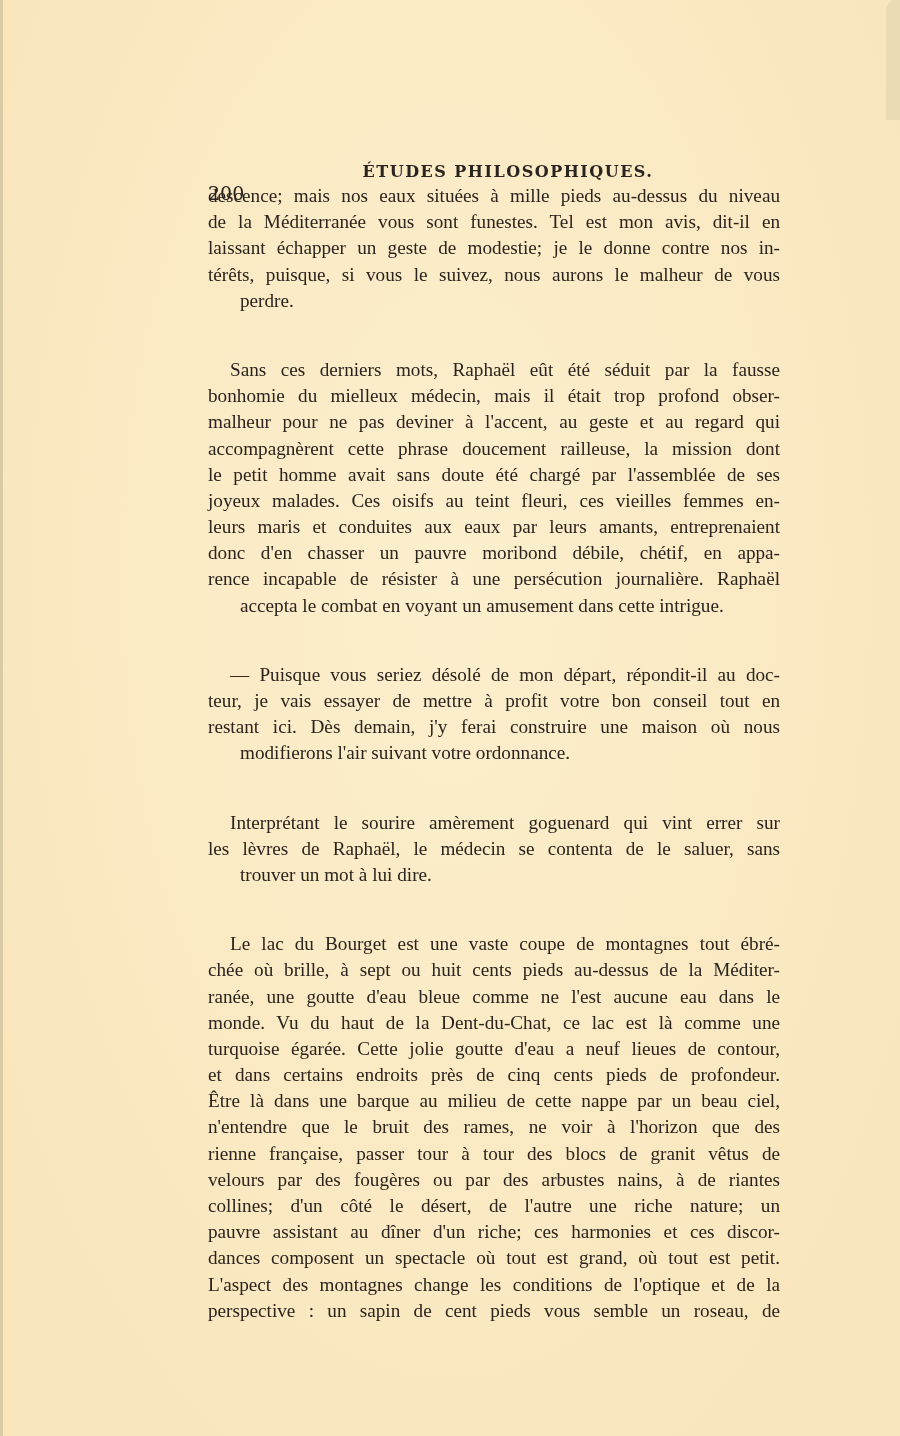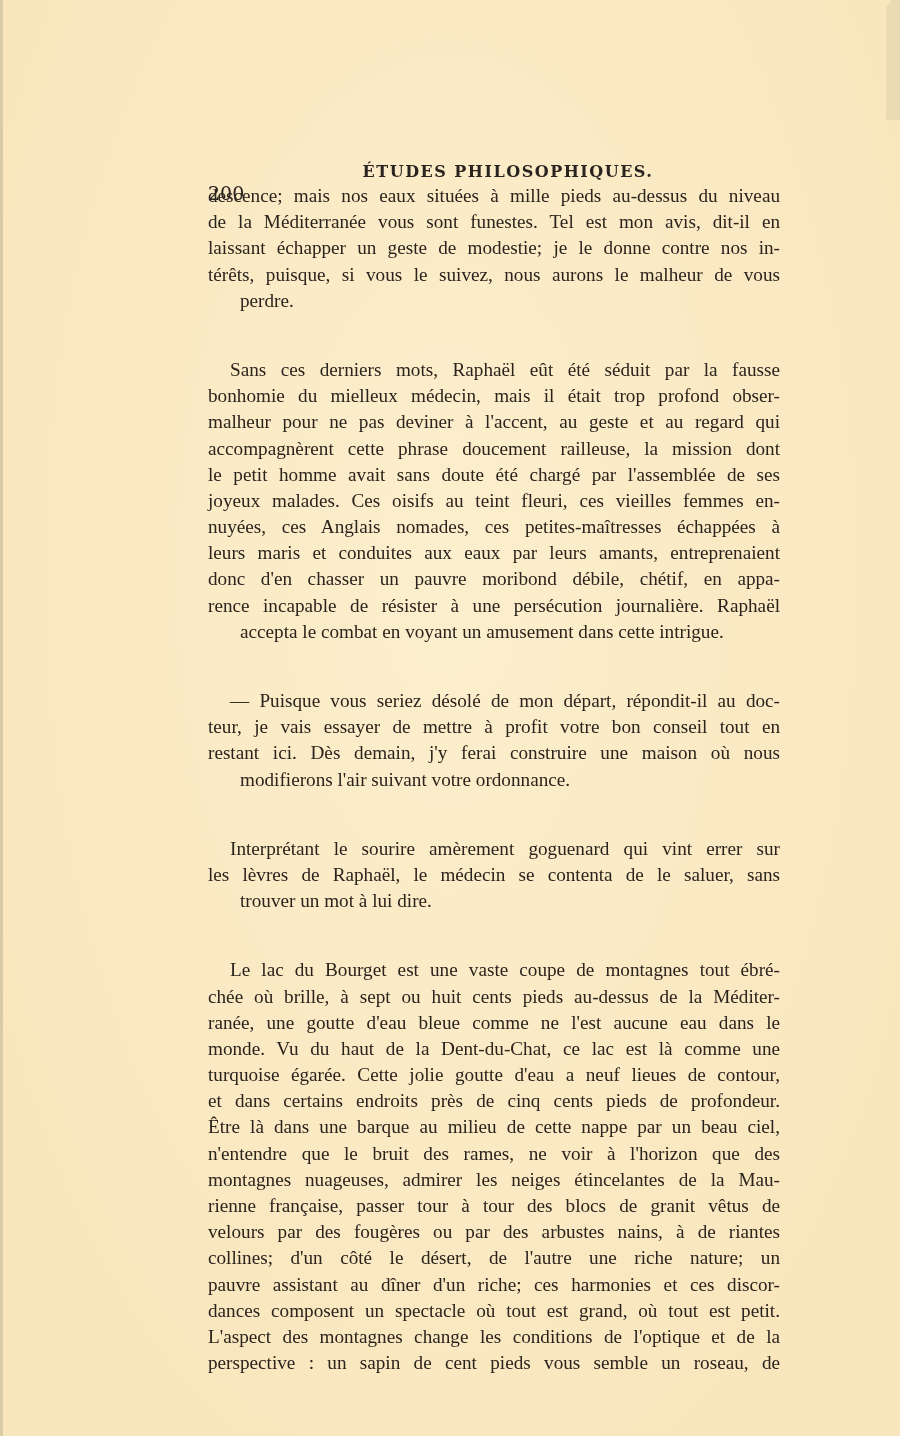--- a/index.html
+++ b/index.html
@@ -69,21 +69,20 @@
     </div>
     <div class="para-gap"></div>
 
     <div class="para">
       <span class="line indent">Sans ces derniers mots, Raphaël eût été séduit par la fausse</span>
       <span class="line">bonhomie du mielleux médecin, mais il était trop profond obser-</span>
       <span class="line">malheur pour ne pas deviner à l'accent, au geste et au regard qui</span>
       <span class="line">accompagnèrent cette phrase doucement railleuse, la mission dont</span>
       <span class="line">le petit homme avait sans doute été chargé par l'assemblée de ses</span>
       <span class="line">joyeux malades. Ces oisifs au teint fleuri, ces vieilles femmes en-</span>
-      <span class="line">nuyées, ces Anglais nomades, ces petites-maîtresses échappées à</span>
       <span class="line">leurs maris et conduites aux eaux par leurs amants, entreprenaient</span>
       <span class="line">donc d'en chasser un pauvre moribond débile, chétif, en appa-</span>
       <span class="line">rence incapable de résister à une persécution journalière. Raphaël</span>
       <span class="line last">accepta le combat en voyant un amusement dans cette intrigue.</span>
     </div>
     <div class="para-gap"></div>
 
     <div class="para">
       <span class="line indent">— Puisque vous seriez désolé de mon départ, répondit-il au doc-</span>
       <span class="line">teur, je vais essayer de mettre à profit votre bon conseil tout en</span>
@@ -101,21 +100,20 @@
 
     <div class="para">
       <span class="line indent">Le lac du Bourget est une vaste coupe de montagnes tout ébré-</span>
       <span class="line">chée où brille, à sept ou huit cents pieds au-dessus de la Méditer-</span>
       <span class="line">ranée, une goutte d'eau bleue comme ne l'est aucune eau dans le</span>
       <span class="line">monde. Vu du haut de la Dent-du-Chat, ce lac est là comme une</span>
       <span class="line">turquoise égarée. Cette jolie goutte d'eau a neuf lieues de contour,</span>
       <span class="line">et dans certains endroits près de cinq cents pieds de profondeur.</span>
       <span class="line">Être là dans une barque au milieu de cette nappe par un beau ciel,</span>
       <span class="line">n'entendre que le bruit des rames, ne voir à l'horizon que des</span>
-      <span class="line">montagnes nuageuses, admirer les neiges étincelantes de la Mau-</span>
       <span class="line">rienne française, passer tour à tour des blocs de granit vêtus de</span>
       <span class="line">velours par des fougères ou par des arbustes nains, à de riantes</span>
       <span class="line">collines; d'un côté le désert, de l'autre une riche nature; un</span>
       <span class="line">pauvre assistant au dîner d'un riche; ces harmonies et ces discor-</span>
       <span class="line">dances composent un spectacle où tout est grand, où tout est petit.</span>
       <span class="line">L'aspect des montagnes change les conditions de l'optique et de la</span>
       <span class="line">perspective : un sapin de cent pieds vous semble un roseau, de</span>
     </div>
   </div>
 </div>

